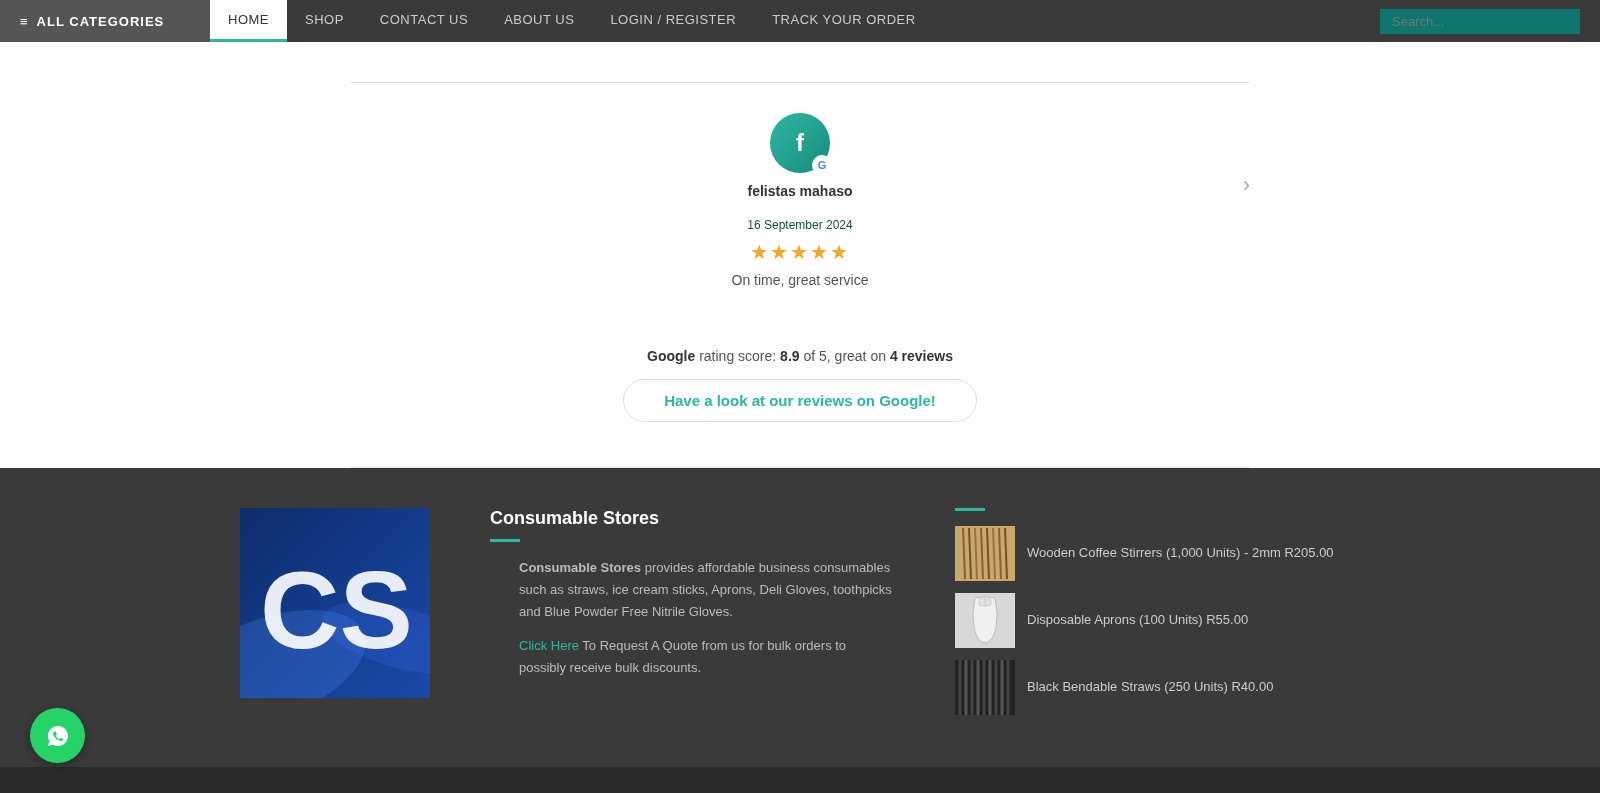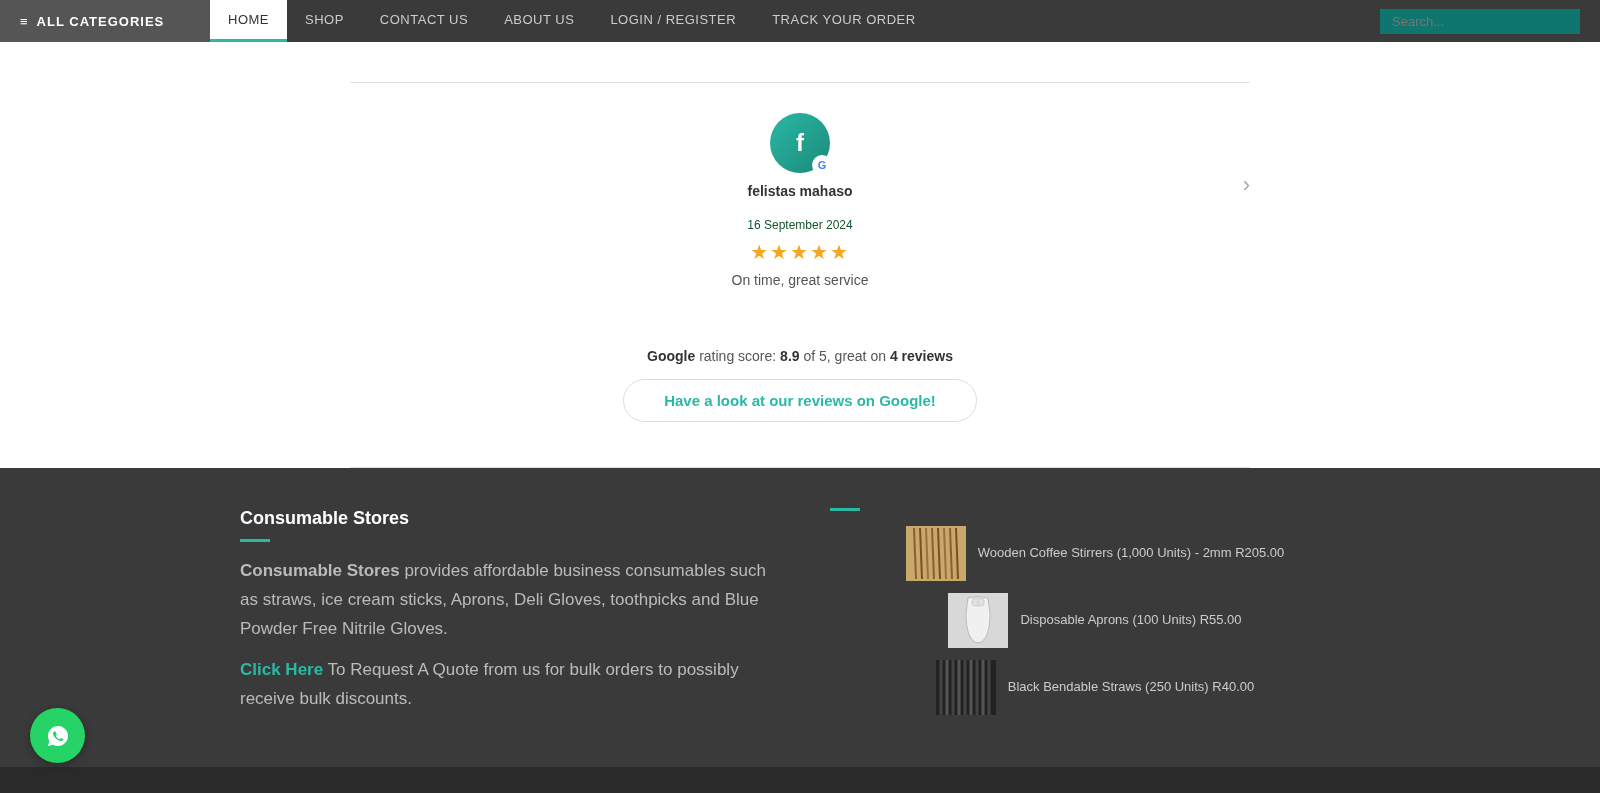--- a/index.html
+++ b/index.html
@@ -216,25 +216,26 @@
       margin-bottom: 10px;
     }
     .footer-about-underline {
       width: 30px;
       height: 3px;
       background: #2bb8a4;
       margin-bottom: 15px;
     }
     .footer-about p {
       color: #bbb;
-      font-size: 17px;
+      font-size: 13px;
       line-height: 1.7;
       margin-bottom: 12px;
-    }
-    .footer-about .click-here { color: #2bb8a4; font-weight: bold; }
+      margin-left: 29px;
+    }
+    .footer-about .click-here { color: #2bb8a4; font-weight: normal; }
 
     .footer-products {
       flex: 1;
       min-width: 300px;
     }
     .footer-products h3 {
       color: #fff;
       font-size: 18px;
       margin-bottom: 10px;
     }
@@ -242,21 +243,20 @@
       width: 30px;
       height: 3px;
       background: #2bb8a4;
       margin-bottom: 15px;
     }
     .product-item {
       display: flex;
       align-items: center;
       gap: 12px;
       margin-bottom: 12px;
-      justify-content: center;
     }
     .product-thumb {
       width: 60px;
       height: 55px;
       object-fit: cover;
       flex-shrink: 0;
       background: #bbb;
     }
     .product-thumb-stirrers {
       background: linear-gradient(to bottom, #c8a86b, #b8946a);
@@ -368,20 +368,36 @@
   <div style="text-align:center; margin: 15px 0 25px;">
     <a class="google-review-btn">Have a look at our reviews on Google!</a>
   </div>
 
   <hr class="bottom-divider">
 </div>
 
 <footer class="footer">
   <div class="footer-content">
 
+    <div class="footer-logo-img">
+      <svg width="190" height="190" viewBox="0 0 190 190" xmlns="http://www.w3.org/2000/svg">
+        <defs>
+          <linearGradient id="bgGrad" x1="0%" y1="0%" x2="100%" y2="100%">
+            <stop offset="0%" style="stop-color:#0d2d6b"></stop>
+            <stop offset="100%" style="stop-color:#1a4aaa"></stop>
+          </linearGradient>
+        </defs>
+        <rect width="190" height="190" fill="url(#bgGrad)"></rect>
+
+        <ellipse cx="30" cy="160" rx="100" ry="50" fill="rgba(80,140,255,0.25)" transform="rotate(-20 30 160)"></ellipse>
+        <ellipse cx="160" cy="130" rx="80" ry="30" fill="rgba(60,120,255,0.2)" transform="rotate(15 160 130)"></ellipse>
+
+        <text x="20" y="140" font-size="110" font-weight="bold" font-family="Arial,sans-serif" fill="rgba(255,255,255,0.9)">CS</text>
+      </svg>
+    </div>
 
     <div class="footer-about">
       <h3>Consumable Stores</h3>
       <div class="footer-about-underline"></div>
       <p>
         <strong>Consumable Stores</strong>
         <span> provides affordable business consumables such as straws, ice cream sticks, Aprons, Deli Gloves, toothpicks and Blue Powder Free Nitrile Gloves.</span>
       </p>
       <p>
         <span class="click-here">Click Here</span>

